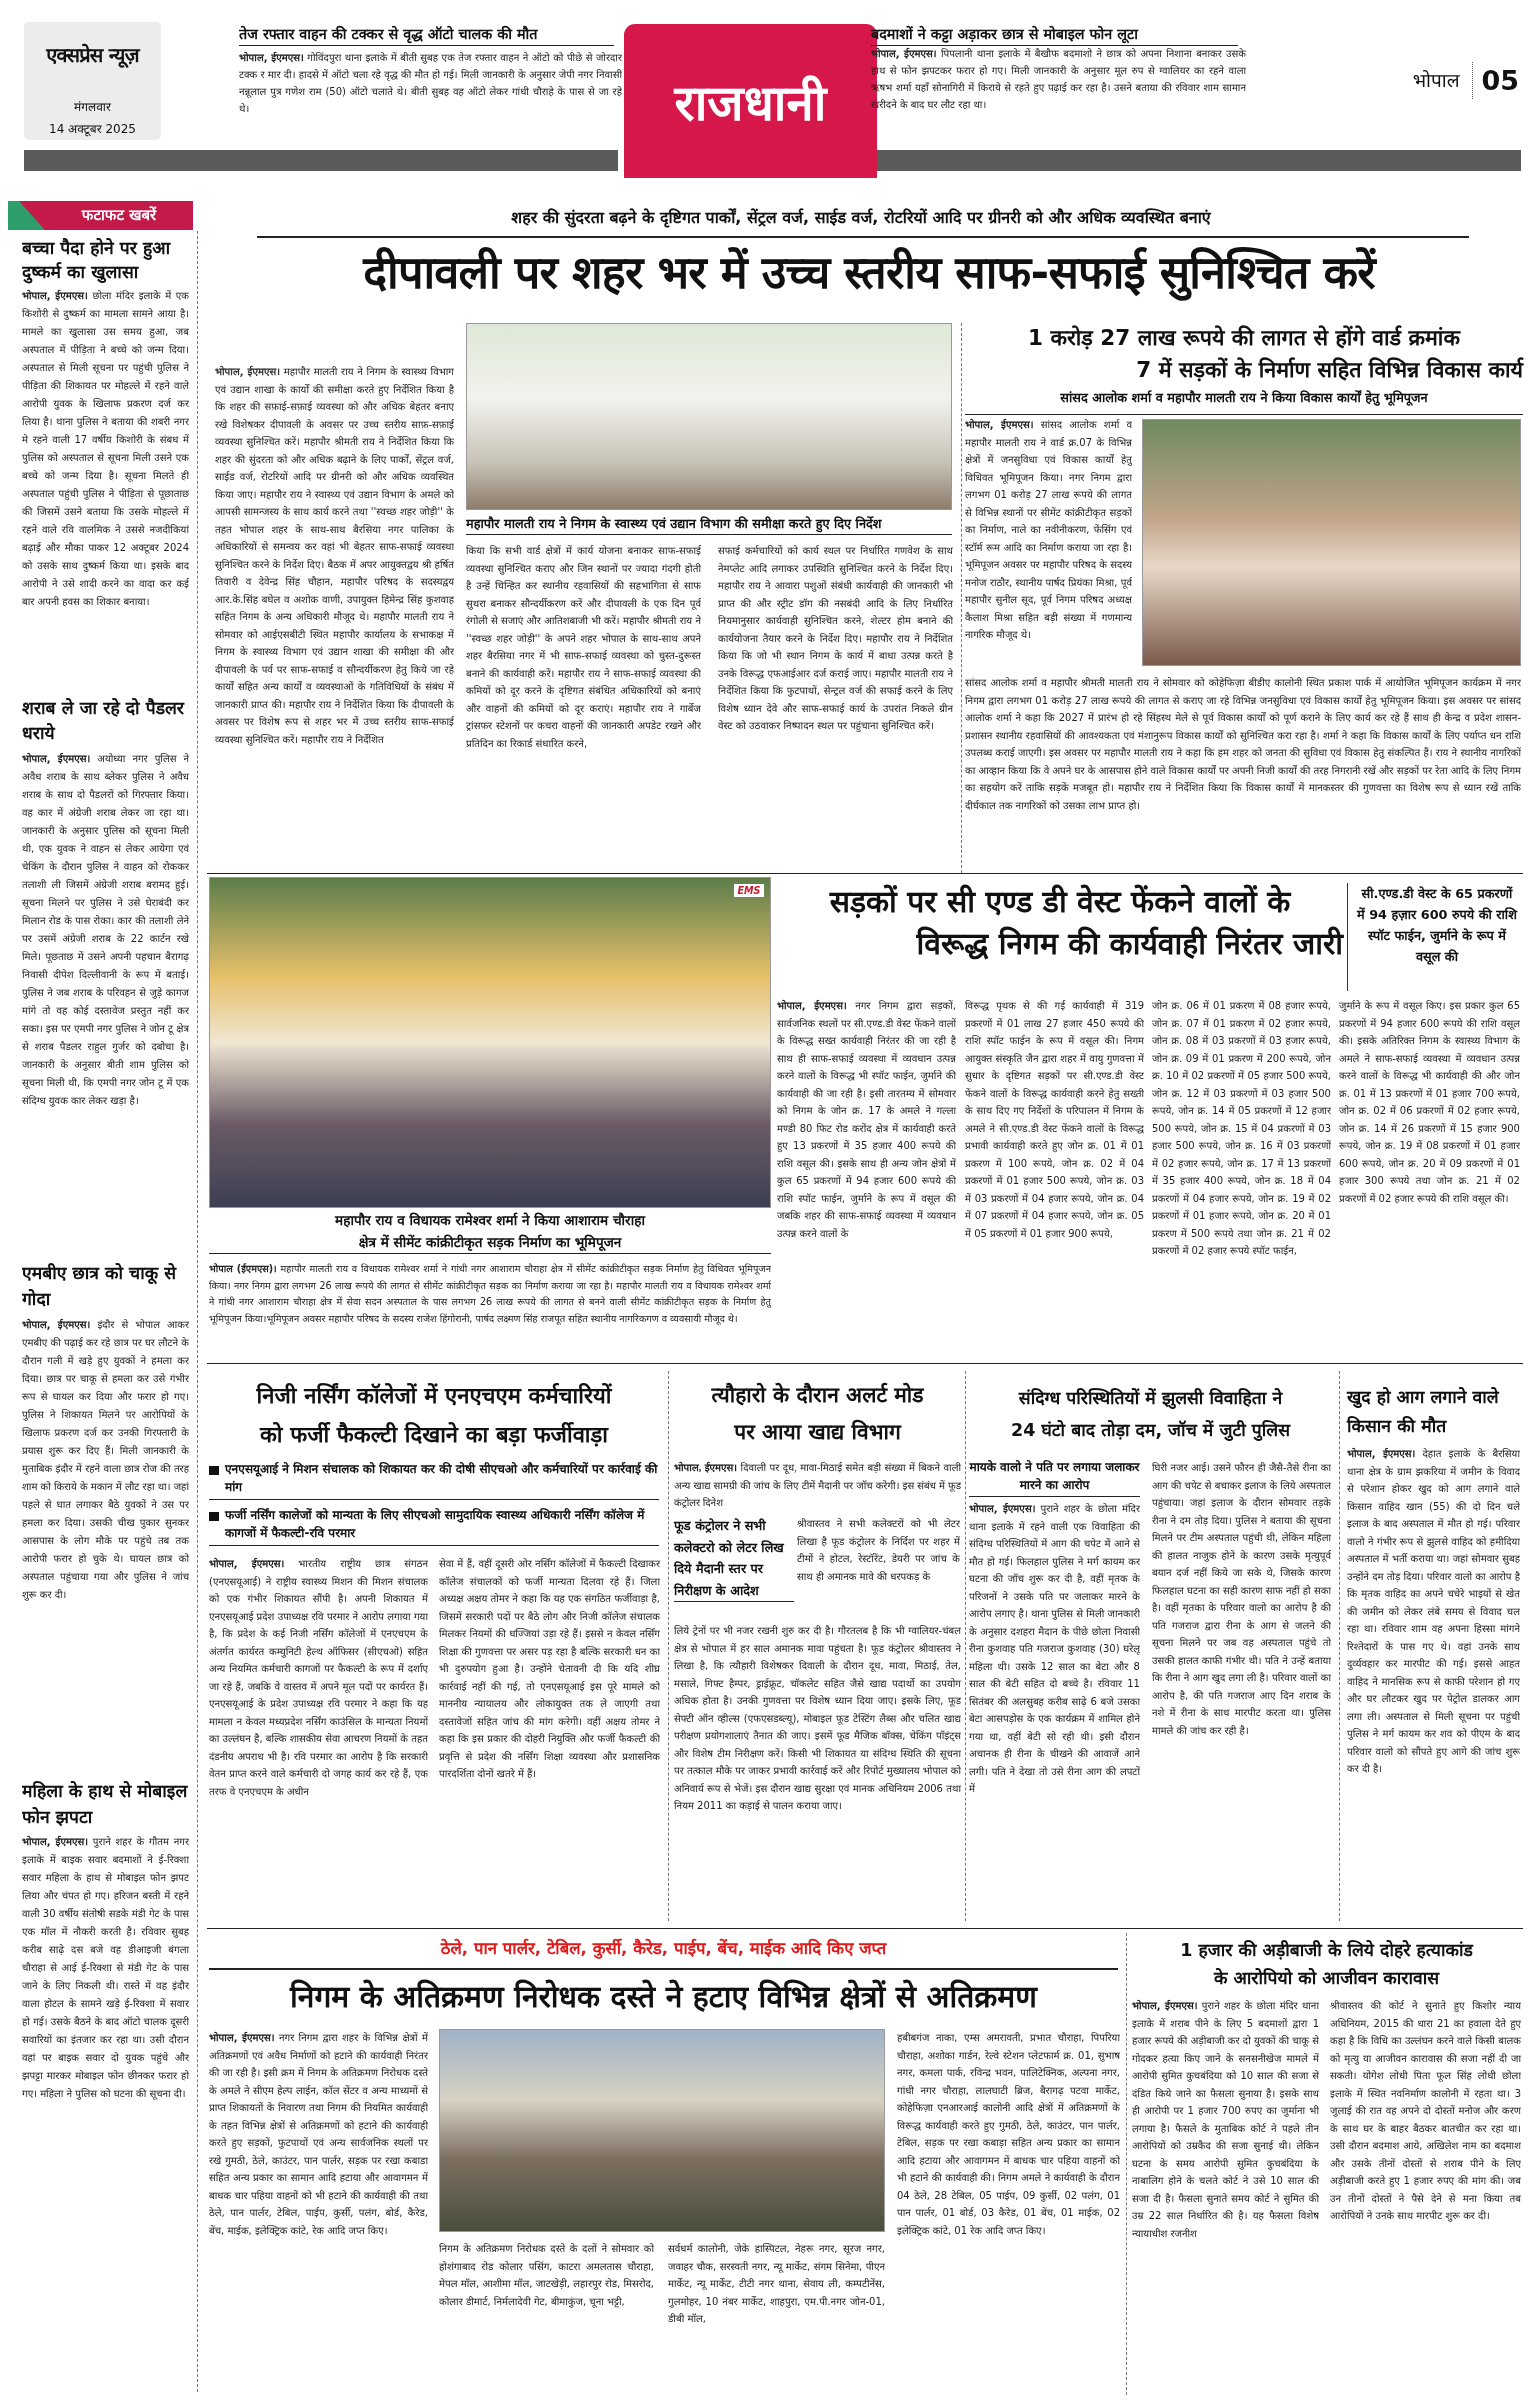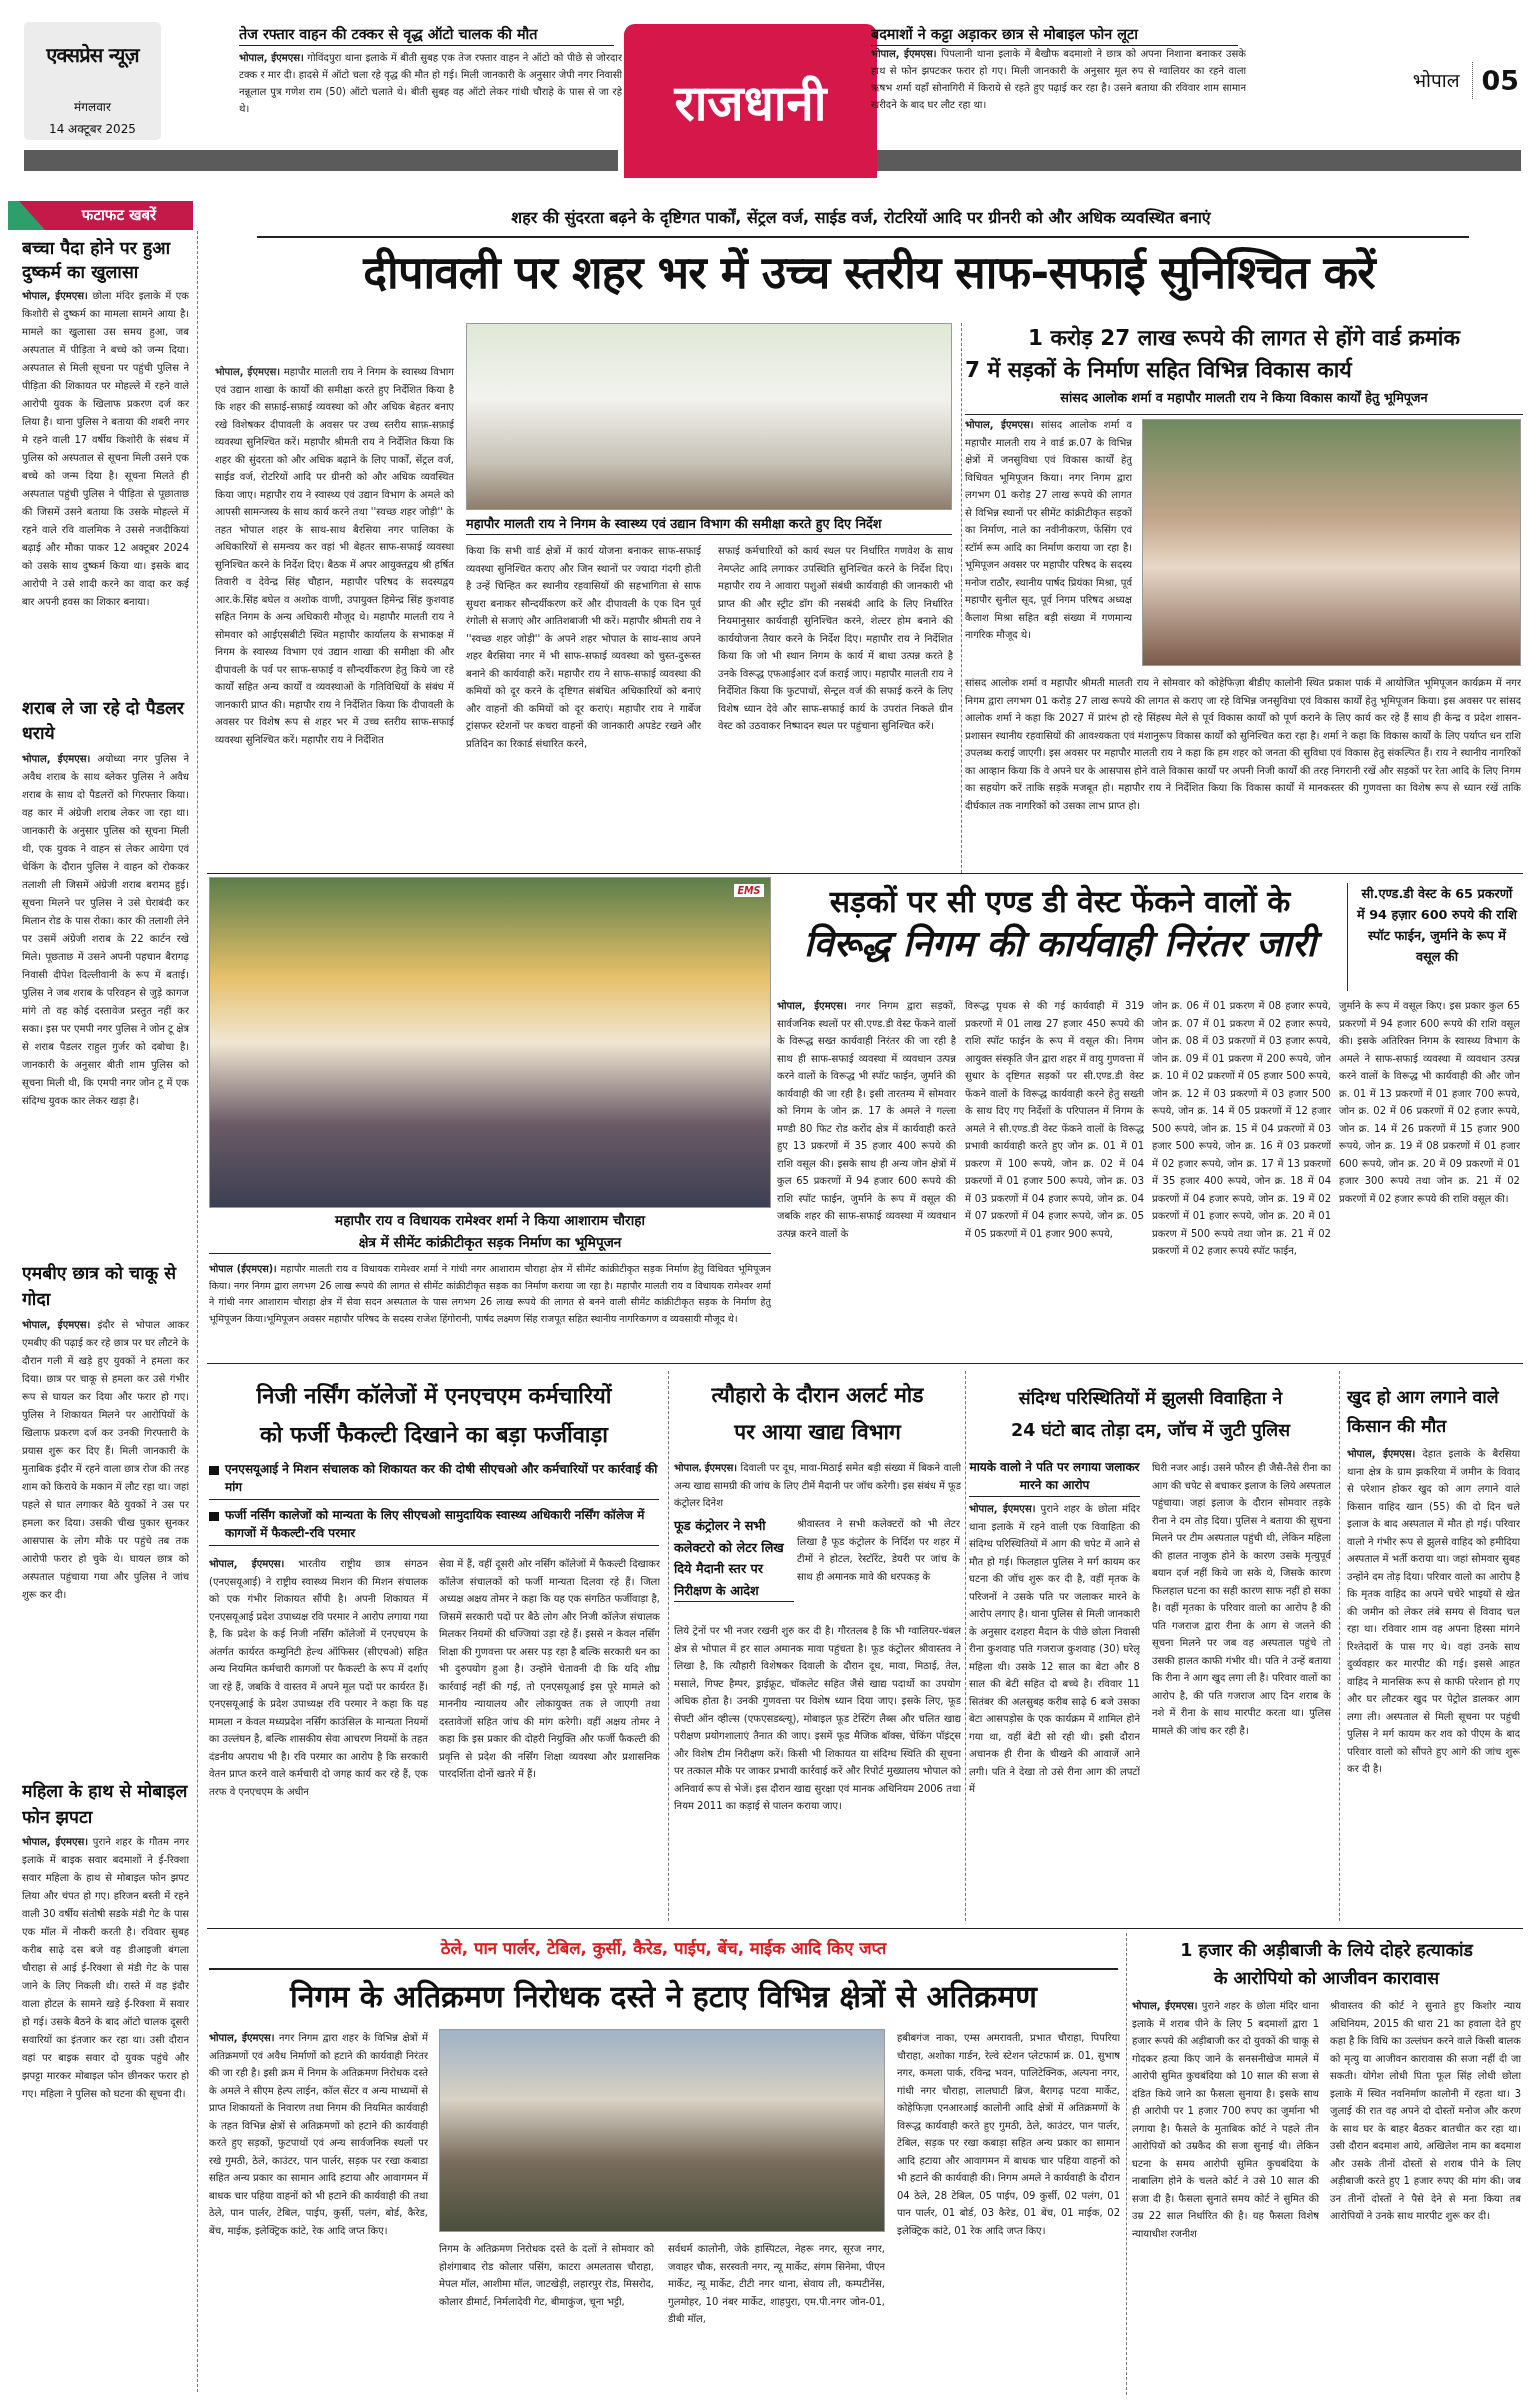--- a/index.html
+++ b/index.html
@@ -107,21 +107,21 @@
 <div class="abs" style="left:466px;top:514px;width:486px;font-weight:bold;font-size:12.8px;border-bottom:1.6px solid #222;white-space:nowrap;overflow:hidden;padding-bottom:2.4px;">महापौर मालती राय ने निगम के स्वास्थ्य एवं उद्यान विभाग की समीक्षा करते हुए दिए निर्देश</div>
 <div class="abs col" style="left:466px;top:542px;width:235px;height:327px;">
   <div class="body-text" style="height:327px;">किया कि सभी वार्ड क्षेत्रों में कार्य योजना बनाकर साफ-सफाई व्यवस्था सुनिश्चित कराए और जिन स्थानों पर ज्यादा गंदगी होती है उन्हें चिन्हित कर स्थानीय रहवासियों की सहभागिता से साफ सुथरा बनाकर सौन्दर्यीकरण करें और दीपावली के एक दिन पूर्व रंगोली से सजाएं और आतिशबाजी भी करें। महापौर श्रीमती राय ने ''स्वच्छ शहर जोड़ी'' के अपने शहर भोपाल के साथ-साथ अपने शहर बैरसिया नगर में भी साफ-सफाई व्यवस्था को चुस्त-दुरूस्त बनाने की कार्यवाही करें। महापौर राय ने साफ-सफाई व्यवस्था की कमियों को दूर करने के दृष्टिगत संबंधित अधिकारियों को बनाएं और वाहनों की कमियों को दूर कराएं। महापौर राय ने गार्बेज ट्रांसफर स्टेशनों पर कचरा वाहनों की जानकारी अपडेट रखने और प्रतिदिन का रिकार्ड संधारित करने,</div>
 </div>
 <div class="abs col" style="left:718px;top:542px;width:235px;height:327px;">
   <div class="body-text" style="height:327px;">सफाई कर्मचारियों को कार्य स्थल पर निर्धारित गणवेश के साथ नेमप्लेट आदि लगाकर उपस्थिति सुनिश्चित करने के निर्देश दिए। महापौर राय ने आवारा पशुओं संबंधी कार्यवाही की जानकारी भी प्राप्त की और स्ट्रीट डॉग की नसबंदी आदि के लिए निर्धारित नियमानुसार कार्यवाही सुनिश्चित करने, शेल्टर होम बनाने की कार्ययोजना तैयार करने के निर्देश दिए। महापौर राय ने निर्देशित किया कि जो भी स्थान निगम के कार्य में बाधा उत्पन्न करते है उनके विरूद्ध एफआईआर दर्ज कराई जाए। महापौर मालती राय ने निर्देशित किया कि फुटपाथों, सेन्ट्रल वर्ज की सफाई करने के लिए विशेष ध्यान देवे और साफ-सफाई कार्य के उपरांत निकले ग्रीन वेस्ट को उठवाकर निष्पादन स्थल पर पहुंचाना सुनिश्चित करें।</div>
 </div>
 <div class="abs vrule" style="left:961px;top:323px;height:550px;"></div>
 
 <div class="abs" style="left:965px;top:323px;width:558px;font-weight:bold;font-size:21.5px;line-height:30px;text-align:center;white-space:nowrap;">1 करोड़ 27 लाख रूपये की लागत से होंगे वार्ड क्रमांक</div>
-<div class="abs" style="left:965px;top:355px;width:558px;font-weight:bold;font-size:21.5px;line-height:30px;text-align:left;white-space:nowrap;">7 में सड़कों के निर्माण सहित विभिन्न विकास कार्य</div>
+<div class="abs" style="left:965px;top:355px;width:558px;font-weight:bold;font-size:21.5px;line-height:30px;text-align:right;white-space:nowrap;">7 में सड़कों के निर्माण सहित विभिन्न विकास कार्य</div>
 <div class="abs" style="left:965px;top:388px;width:558px;font-weight:bold;font-size:12.8px;text-align:center;white-space:nowrap;border-bottom:1.6px solid #222;padding-bottom:8px;">सांसद आलोक शर्मा व महापौर मालती राय ने किया विकास कार्यों हेतु भूमिपूजन</div>
 <div class="abs col" style="left:965px;top:416px;width:167px;height:255px;">
   <div class="body-text" style="height:255px;">
     <span class="dateline">भोपाल, ईएमएस।</span>
     <span>सांसद आलोक शर्मा व महापौर मालती राय ने वार्ड क्र.07 के विभिन्न क्षेत्रों में जनसुविधा एवं विकास कार्यों हेतु विधिवत भूमिपूजन किया। नगर निगम द्वारा लगभग 01 करोड़ 27 लाख रूपये की लागत से विभिन्न स्थानों पर सीमेंट कांक्रीटीकृत सड़कों का निर्माण, नाले का नवीनीकरण, फेंसिंग एवं स्टॉर्म रूम आदि का निर्माण कराया जा रहा है। भूमिपूजन अवसर पर महापौर परिषद के सदस्य मनोज राठौर, स्थानीय पार्षद प्रियंका मिश्रा, पूर्व महापौर सुनील सूद, पूर्व निगम परिषद अध्यक्ष कैलाश मिश्रा सहित बड़ी संख्या में गणमान्य नागरिक मौजूद थे।</span>
   </div>
 </div>
 <div class="abs photo crowd" style="left:1142px;top:419px;width:379px;height:247px;"></div>
 <div class="abs col" style="left:965px;top:674px;width:556px;height:199px;">
   <div class="body-text" style="height:199px;">सांसद आलोक शर्मा व महापौर श्रीमती मालती राय ने सोमवार को कोहेफिज़ा बीडीए कालोनी स्थित प्रकाश पार्क में आयोजित भूमिपूजन कार्यक्रम में नगर निगम द्वारा लगभग 01 करोड़ 27 लाख रूपये की लागत से कराए जा रहे विभिन्न जनसुविधा एवं विकास कार्यों हेतु भूमिपूजन किया। इस अवसर पर सांसद आलोक शर्मा ने कहा कि 2027 में प्रारंभ हो रहे सिंहस्थ मेले से पूर्व विकास कार्यों को पूर्ण कराने के लिए कार्य कर रहे हैं साथ ही केन्द्र व प्रदेश शासन-प्रशासन स्थानीय रहवासियों की आवश्यकता एवं मंशानुरूप विकास कार्यों को सुनिश्चित करा रहा है। शर्मा ने कहा कि विकास कार्यों के लिए पर्याप्त धन राशि उपलब्ध कराई जाएगी। इस अवसर पर महापौर मालती राय ने कहा कि हम शहर को जनता की सुविधा एवं विकास हेतु संकल्पित हैं। राय ने स्थानीय नागरिकों का आव्हान किया कि वे अपने घर के आसपास होने वाले विकास कार्यों पर अपनी निजी कार्यों की तरह निगरानी रखें और सड़कों पर रेता आदि के लिए निगम का सहयोग करें ताकि सड़कें मजबूत हो। महापौर राय ने निर्देशित किया कि विकास कार्यों में मानकस्तर की गुणवत्ता का विशेष रूप से ध्यान रखें ताकि दीर्घकाल तक नागरिकों को उसका लाभ प्राप्त हो।</div>
@@ -135,21 +135,21 @@
 <div class="abs" style="left:209px;top:1210px;width:562px;font-weight:bold;font-size:13.6px;text-align:center;white-space:nowrap;overflow:hidden;">महापौर राय व विधायक रामेश्वर शर्मा ने किया आशाराम चौराहा</div>
 <div class="abs" style="left:209px;top:1232px;width:562px;font-weight:bold;font-size:13.6px;text-align:center;white-space:nowrap;overflow:hidden;border-bottom:1.6px solid #222;padding-bottom:2.4px;">क्षेत्र में सीमेंट कांक्रीटीकृत सड़क निर्माण का भूमिपूजन</div>
 <div class="abs col" style="left:209px;top:1261px;width:562px;height:96px;">
   <div class="body-text" style="font-size:9.6px;line-height:16.7px;height:96px;">
     <span class="dateline">भोपाल (ईएमएस)।</span>
     <span>महापौर मालती राय व विधायक रामेश्वर शर्मा ने गांधी नगर आशाराम चौराहा क्षेत्र में सीमेंट कांक्रीटीकृत सड़क निर्माण हेतु विधिवत भूमिपूजन किया। नगर निगम द्वारा लगभग 26 लाख रूपये की लागत से सीमेंट कांक्रीटीकृत सड़क का निर्माण कराया जा रहा है। महापौर मालती राय व विधायक रामेश्वर शर्मा ने गांधी नगर आशाराम चौराहा क्षेत्र में सेवा सदन अस्पताल के पास लगभग 26 लाख रूपये की लागत से बनने वाली सीमेंट कांक्रीटीकृत सड़क के निर्माण हेतु भूमिपूजन किया।भूमिपूजन अवसर महापौर परिषद के सदस्य राजेश हिंगोरानी, पार्षद लक्ष्मण सिंह राजपूत सहित स्थानीय नागरिकगण व व्यवसायी मौजूद थे।</span>
   </div>
 </div>
 
 <div class="abs" style="left:777px;top:881px;width:566px;font-weight:bold;font-size:30px;line-height:41px;text-align:center;white-space:nowrap;">सड़कों पर सी एण्ड डी वेस्ट फेंकने वालों के</div>
-<div class="abs" style="left:777px;top:923px;width:566px;font-weight:bold;font-size:36px;line-height:41px;text-align:center;white-space:nowrap;font-style:italic;">विरूद्ध निगम की कार्यवाही निरंतर जारी</div>
+<div class="abs" style="left:777px;top:923px;width:566px;font-weight:bold;font-size:30px;line-height:41px;text-align:right;white-space:nowrap;">विरूद्ध निगम की कार्यवाही निरंतर जारी</div>
 <div class="abs" style="left:1347px;top:883px;width:171px;height:108px;border-left:1.6px solid #333;padding-left:8px;">
   <div style="font-weight:bold;font-size:12.8px;line-height:21px;text-align:center;">सी.एण्ड.डी वेस्ट के 65 प्रकरणों में 94 हज़ार 600 रुपये की राशि स्पॉट फाईन, जुर्माने के रूप में वसूल की</div>
 </div>
 <div class="abs col" style="left:777px;top:997px;width:179px;height:363px;">
   <div class="body-text" style="height:363px;">
     <span class="dateline">भोपाल, ईएमएस।</span>
     <span>नगर निगम द्वारा सड़कों, सार्वजनिक स्थलों पर सी.एण्ड.डी वेस्ट फेंकने वालों के विरूद्ध सख्त कार्यवाही निरंतर की जा रही है साथ ही साफ-सफाई व्यवस्था में व्यवधान उत्पन्न करने वालों के विरूद्ध भी स्पॉट फाईन, जुर्माने की कार्यवाही की जा रही है। इसी तारतम्य में सोमवार को निगम के जोन क्र. 17 के अमले ने गल्ला मण्डी 80 फिट रोड करोंद क्षेत्र में कार्यवाही करते हुए 13 प्रकरणों में 35 हजार 400 रूपये की राशि वसूल की। इसके साथ ही अन्य जोन क्षेत्रों में कुल 65 प्रकरणों में 94 हजार 600 रूपये की राशि स्पॉट फाईन, जुर्माने के रूप में वसूल की जबकि शहर की साफ-सफाई व्यवस्था में व्यवधान उत्पन्न करने वालों के</span>
   </div>
 </div>
 <div class="abs col" style="left:965px;top:997px;width:179px;height:363px;">

